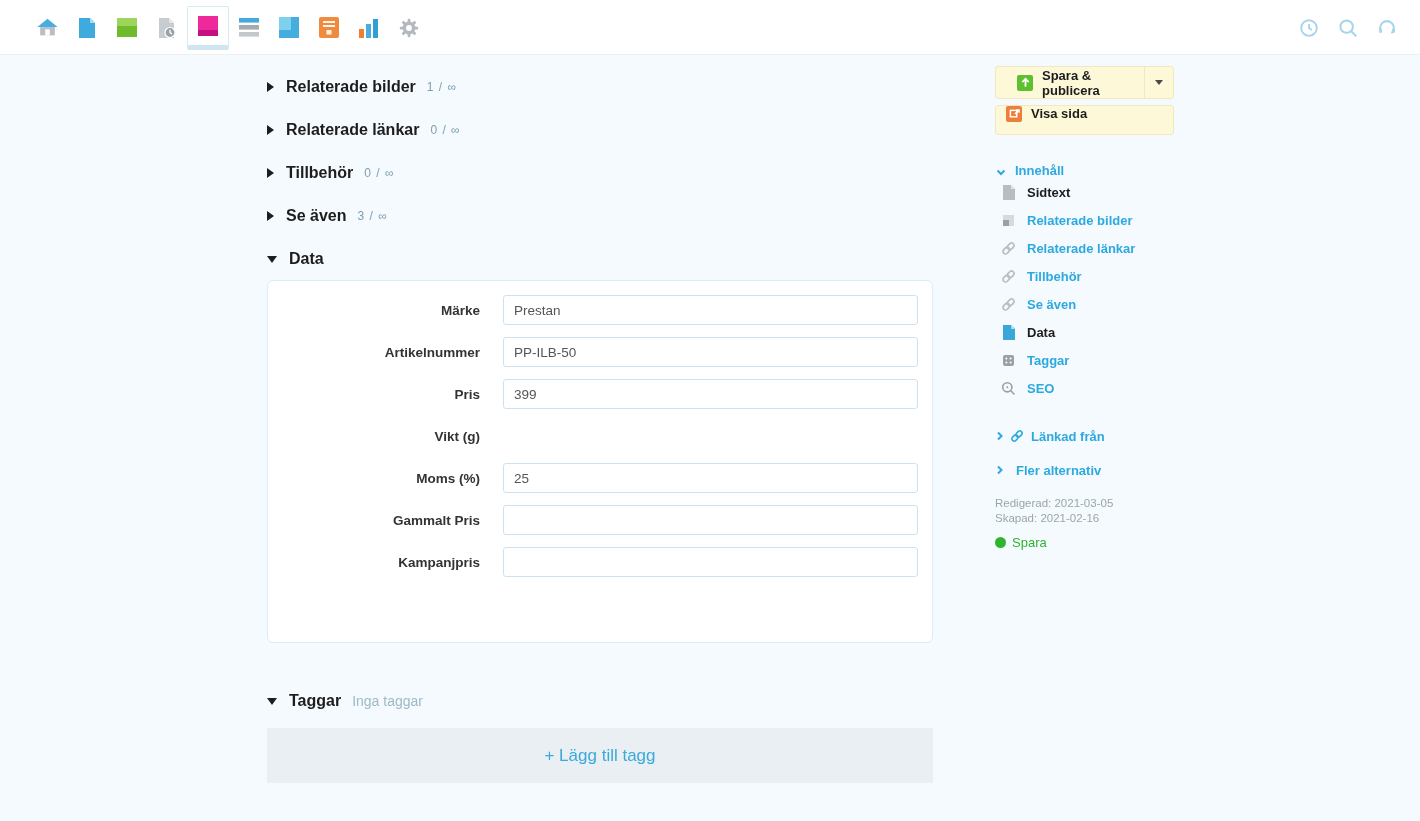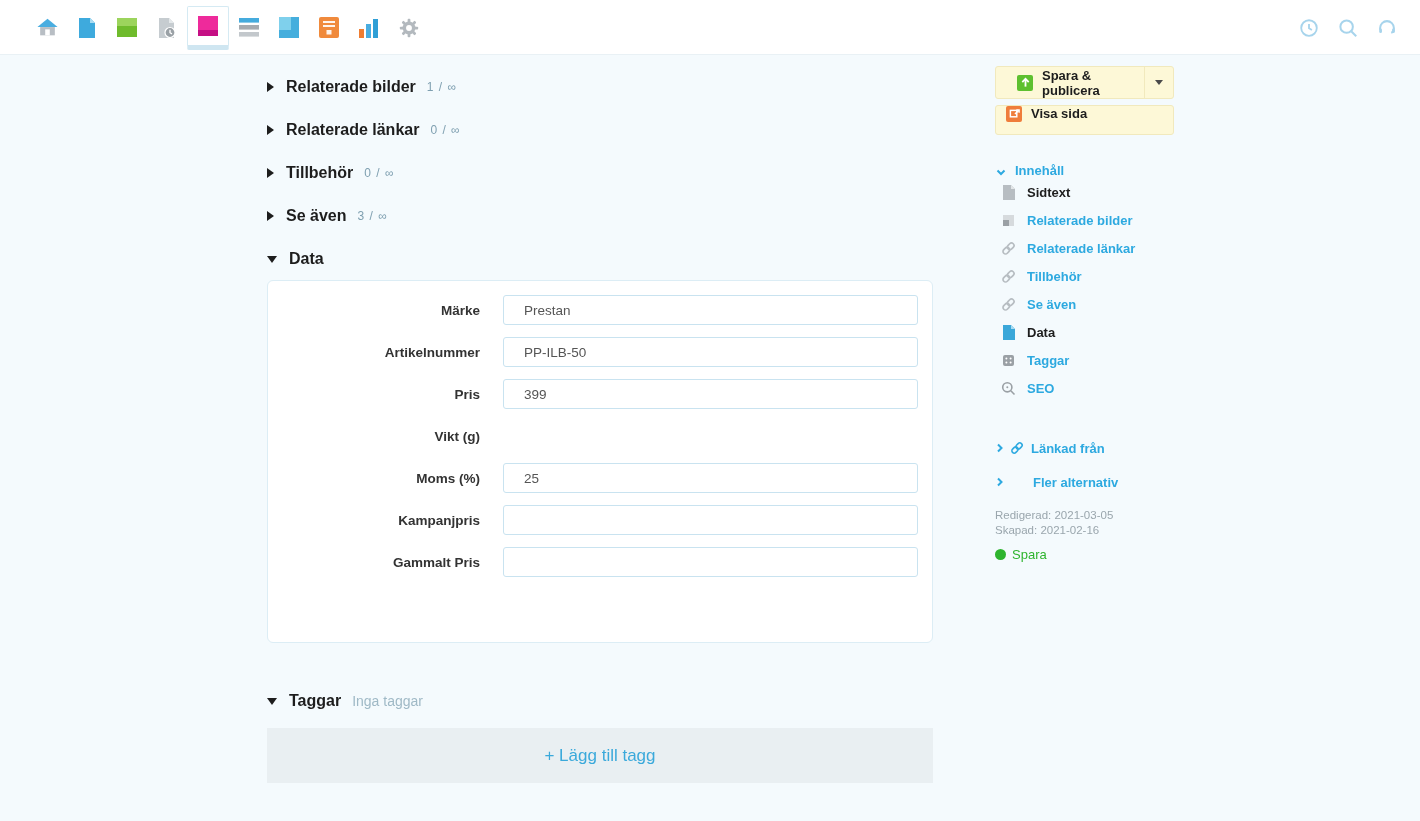--- a/index.html
+++ b/index.html
@@ -50,21 +50,21 @@
   }
   .frow { display:flex; align-items:center; height:30px; margin-bottom:12px; }
   .flabel {
     width:212px; text-align:right; font-size:13.5px; font-weight:bold; color:#333;
     padding-right:0;
   }
   .finput {
     margin-left:23px; width:415px; height:30px;
     border:1px solid #c9e3f0; border-radius:3px; background:#fff;
     font-family:"Liberation Sans","DejaVu Sans",sans-serif;
-    font-size:13.5px; color:#555; padding:0 20px; outline:none;
+    font-size:13.5px; color:#555; padding:0 10px; outline:none;
   }
 
   .sect.tags-h { margin-top:48px; margin-bottom:0; }
   .empty-tags { font-size:14px; color:#9fb9c6; margin-left:11px; font-weight:normal; }
 
   .add-tag-box {
     margin-top:17px; width:666px; height:55px;
     background:#e9eff2; display:flex; align-items:center; justify-content:center;
     cursor:pointer;
   }
@@ -98,21 +98,21 @@
   .nav-header { display:flex; align-items:flex-end; height:28px; cursor:pointer; }
   .nav-header .lbl { font-size:13px; font-weight:bold; color:#2da9e0; margin-left:8px; }
   .nav-item { display:flex; align-items:center; height:28px; cursor:pointer; }
   .nav-item .ic { width:15px; display:flex; justify-content:center; margin-left:6px; flex:none; }
   .nav-item .lbl { font-size:13px; font-weight:bold; margin-left:11px; }
   .nav-item .lbl.blue { color:#2da9e0; }
   .nav-item .lbl.dark { color:#1d1d1d; }
 
   .side-link { display:flex; align-items:center; height:28px; cursor:pointer; }
   .side-link .lbl { font-size:13px; font-weight:bold; color:#2da9e0; margin-left:7px; }
-  .side-link.linked { margin-top:32px; }
+  .side-link.linked { margin-top:20px; }
   .side-link.more { margin-top:6px; }
 
   .meta { margin-top:12px; }
   .meta div { font-size:11.5px; color:#9aa6ad; line-height:15px; }
   .status { margin-top:9px; display:flex; align-items:center; }
   .dot { width:11px; height:11px; border-radius:50%; background:#2eb42e; flex:none; }
   .status .lbl { font-size:13px; color:#2eb42e; margin-left:6px; }
 
   svg { display:block; }
 </style>
@@ -265,25 +265,25 @@
       <input class="finput" type="text" value="399" style="">
     </div>
     <div class="frow">
       <label class="flabel">Vikt (g)</label>
     </div>
     <div class="frow">
       <label class="flabel">Moms (%)</label>
       <input class="finput" type="text" value="25" style="">
     </div>
     <div class="frow">
+      <label class="flabel">Gammalt Pris</label>
+      <input class="finput" type="text" value="" style="">
+    </div>
+    <div class="frow">
       <label class="flabel">Kampanjpris</label>
-      <input class="finput" type="text" value="" style="">
-    </div>
-    <div class="frow">
-      <label class="flabel">Gammalt Pris</label>
       <input class="finput" type="text" value="" style="">
     </div>
   </div>
 
   <div class="sect tags-h">
     <span class="tri down"></span>
     <span class="stitle">Taggar</span>
     <span class="empty-tags">Inga taggar</span>
   </div>
 
@@ -429,21 +429,21 @@
         <rect x="7" y="5" width="7.2" height="5" rx="2.5"></rect>
       </g>
     </svg>
     <span class="lbl">Länkad från</span>
   </div>
 
   <div class="side-link more">
     <svg width="10" height="12" viewBox="0 0 10 12" fill="none" stroke="#2da9e0" stroke-width="2">
       <path d="M3 2.5L6.5 6 3 9.5"></path>
     </svg>
-    <span class="lbl" style="margin-left:28px">Fler alternativ</span>
+    <span class="lbl" style="margin-left:11px">Fler alternativ</span>
   </div>
 
   <div class="meta">
     <div>Redigerad: 2021-03-05</div>
     <div>Skapad: 2021-02-16</div>
   </div>
 
   <div class="status">
     <span class="dot"></span>
     <span class="lbl">Spara</span>

